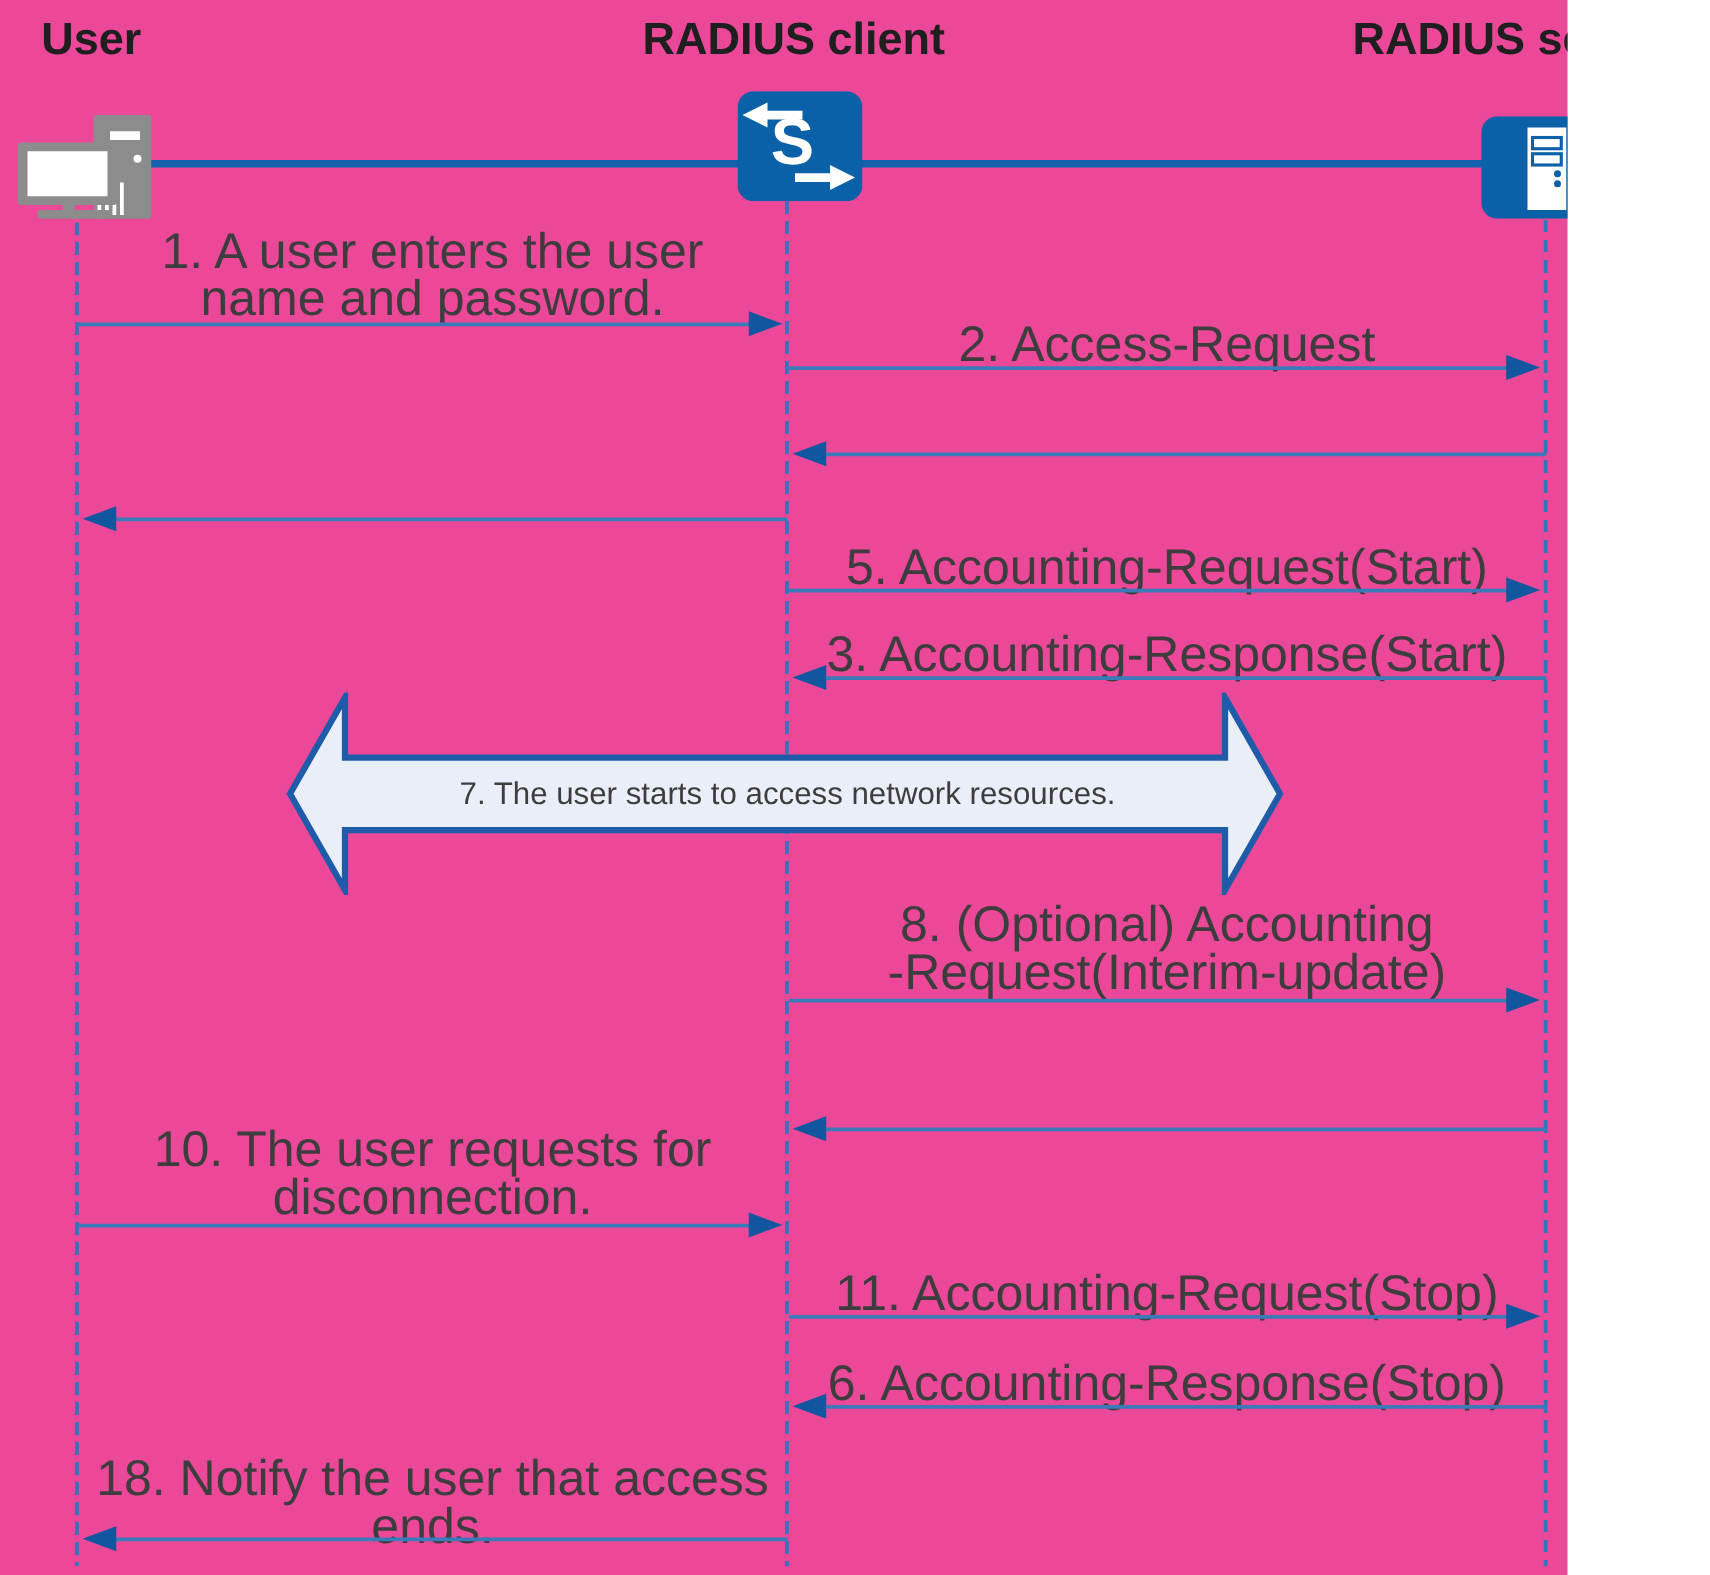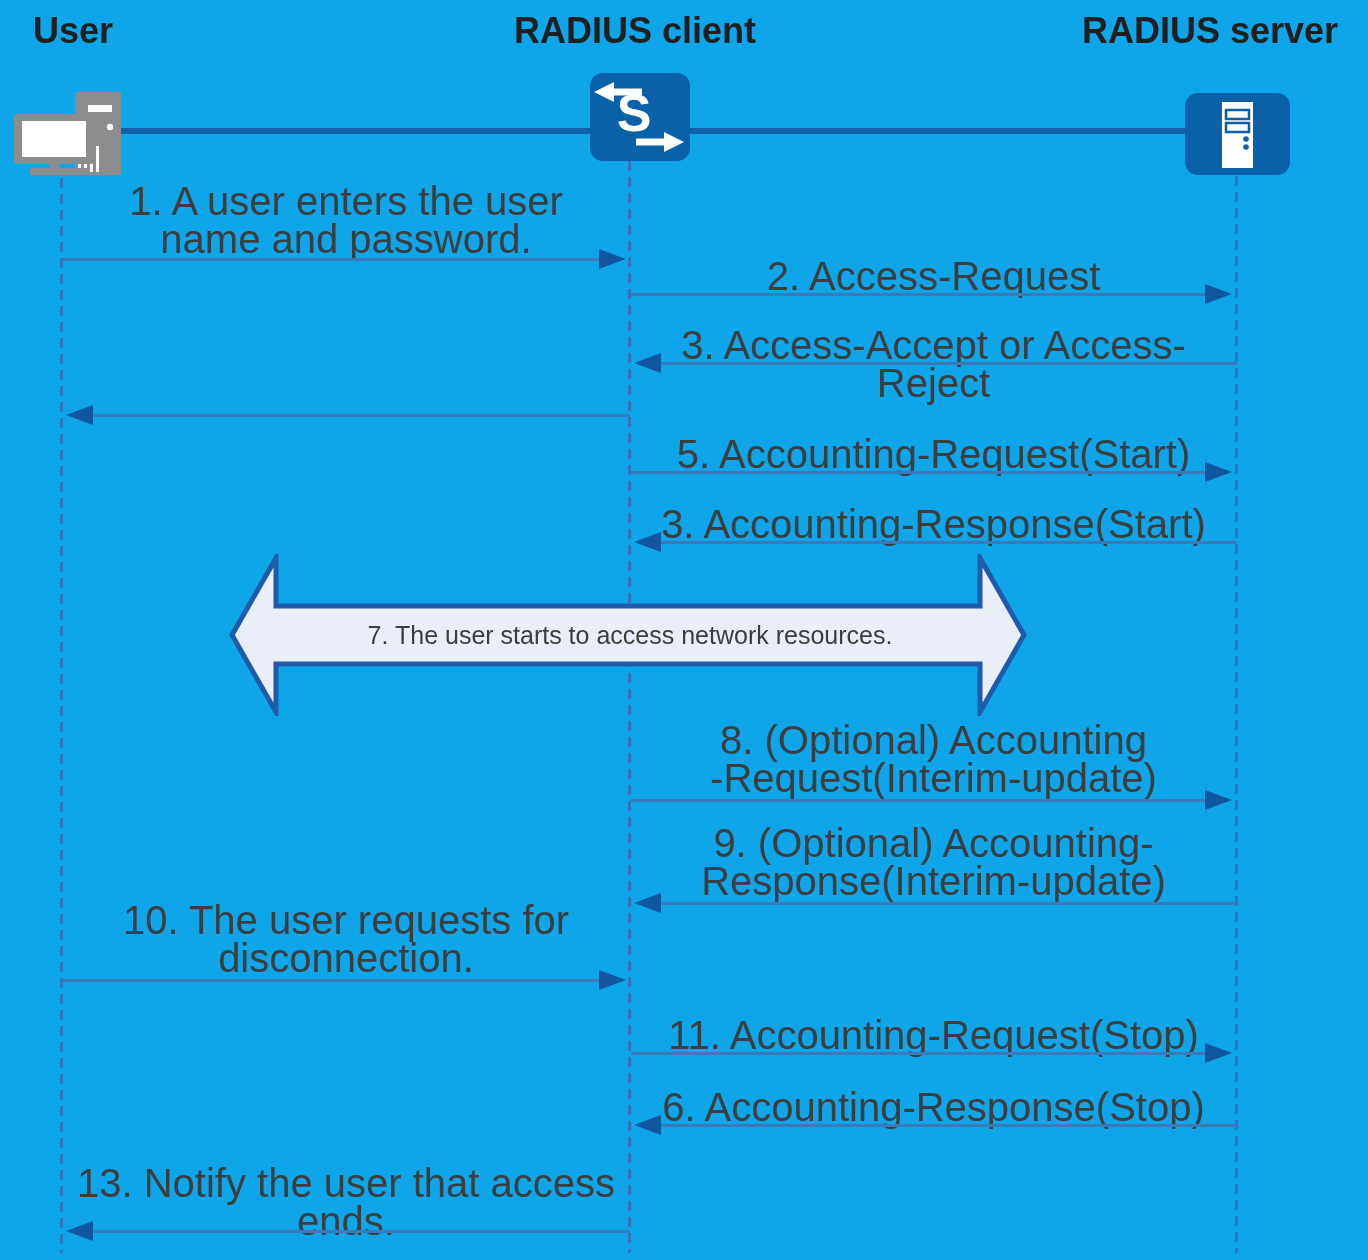--- a/index.html
+++ b/index.html
@@ -1,17 +1,17 @@
 <!DOCTYPE html>
 <html style="--icon-blue: #0b61a8; --icon-gray: #8c8c8c; --line-blue: #1261ab; --msg-line: #3a7ab9; --msg-head: #10579f; --lifeline: #2f76bb; --band-fill: #e9eef8; --band-border: #1e5ca9; --text: #3d3d3d; --header-text: #1f1f1f;"><head>
 <meta charset="utf-8">
 <style>
   html,body{margin:0;padding:0;background:#fff;}
   #canvas{
-    position:relative;width:1368px;height:1260px;background:#0ea5e9;overflow:hidden;
+    position:relative;width:1254px;height:1260px;background:#ec4899;overflow:hidden;
     font-family:"Liberation Sans",sans-serif;
   }
   .hdr{
     position:absolute;top:10px;font-size:36px;font-weight:bold;
     color:var(--header-text,#1f1f1f);white-space:nowrap;
   }
   .hdr.centered{transform:translateX(-50%);}
   .lifeline{
     position:absolute;width:3px;
     background:repeating-linear-gradient(to bottom,
@@ -94,50 +94,47 @@
     <circle cx="61" cy="54" r="2.8" style="fill:var(--icon-blue,#0b61a8)"></circle>
   </svg>
 
   <div class="msg-label col-left" style="top:182px;">1. A user enters the user
 name and password.</div>
   <div class="arrow arrow-right" style="left:63px;top:258px;width:562px;"></div>
 
   <div class="msg-label col-right" style="top:257px;">2. Access-Request</div>
   <div class="arrow arrow-right" style="left:631px;top:293px;width:600px;"></div>
 
-  <div class="msg-label col-right" style="top:326px;">3. Access-Accept or Access-Reject</div>
   <div class="arrow arrow-left" style="left:635px;top:362px;width:602px;"></div>
 
   <div class="arrow arrow-left" style="left:67px;top:414px;width:563px;"></div>
 
   <div class="msg-label col-right" style="top:435px;">5. Accounting-Request(Start)</div>
   <div class="arrow arrow-right" style="left:631px;top:471px;width:600px;"></div>
 
   <div class="msg-label col-right" style="top:505px;">3. Accounting-Response(Start)</div>
   <div class="arrow arrow-left" style="left:635px;top:541px;width:602px;"></div>
 
   <svg class="icon" style="left:228px;top:554px;" width="800" height="162" viewBox="0 0 800 162">
     <polygon points="4,81 48,4 48,52 752,52 752,4 796,81 752,158 752,110 48,110 48,158" style="fill:var(--band-fill,#e9eef8);stroke:var(--band-border,#1e5ca9);stroke-width:5;stroke-linejoin:miter"></polygon>
   </svg>
   <div class="band-label">7. The user starts to access network resources.</div>
 
   <div class="msg-label col-right" style="top:721px;">8. (Optional) Accounting
 -Request(Interim-update)</div>
   <div class="arrow arrow-right" style="left:631px;top:799px;width:600px;"></div>
 
-  <div class="msg-label col-right" style="top:824px;">9. (Optional) Accounting-
-Response(Interim-update)</div>
   <div class="arrow arrow-left" style="left:635px;top:902px;width:602px;"></div>
 
   <div class="msg-label col-left" style="top:901px;">10. The user requests for
 disconnection.</div>
   <div class="arrow arrow-right" style="left:63px;top:979px;width:562px;"></div>
 
   <div class="msg-label col-right" style="top:1016px;">11. Accounting-Request(Stop)</div>
   <div class="arrow arrow-right" style="left:631px;top:1052px;width:600px;"></div>
 
   <div class="msg-label col-right" style="top:1088px;">6. Accounting-Response(Stop)</div>
   <div class="arrow arrow-left" style="left:635px;top:1124px;width:602px;"></div>
 
-  <div class="msg-label col-left" style="top:1164px;">13. Notify the user that access ends.</div>
+  <div class="msg-label col-left" style="top:1164px;">18. Notify the user that access ends.</div>
   <div class="arrow arrow-left" style="left:67px;top:1230px;width:563px;"></div>
 
 </div>
 
 </body></html>

